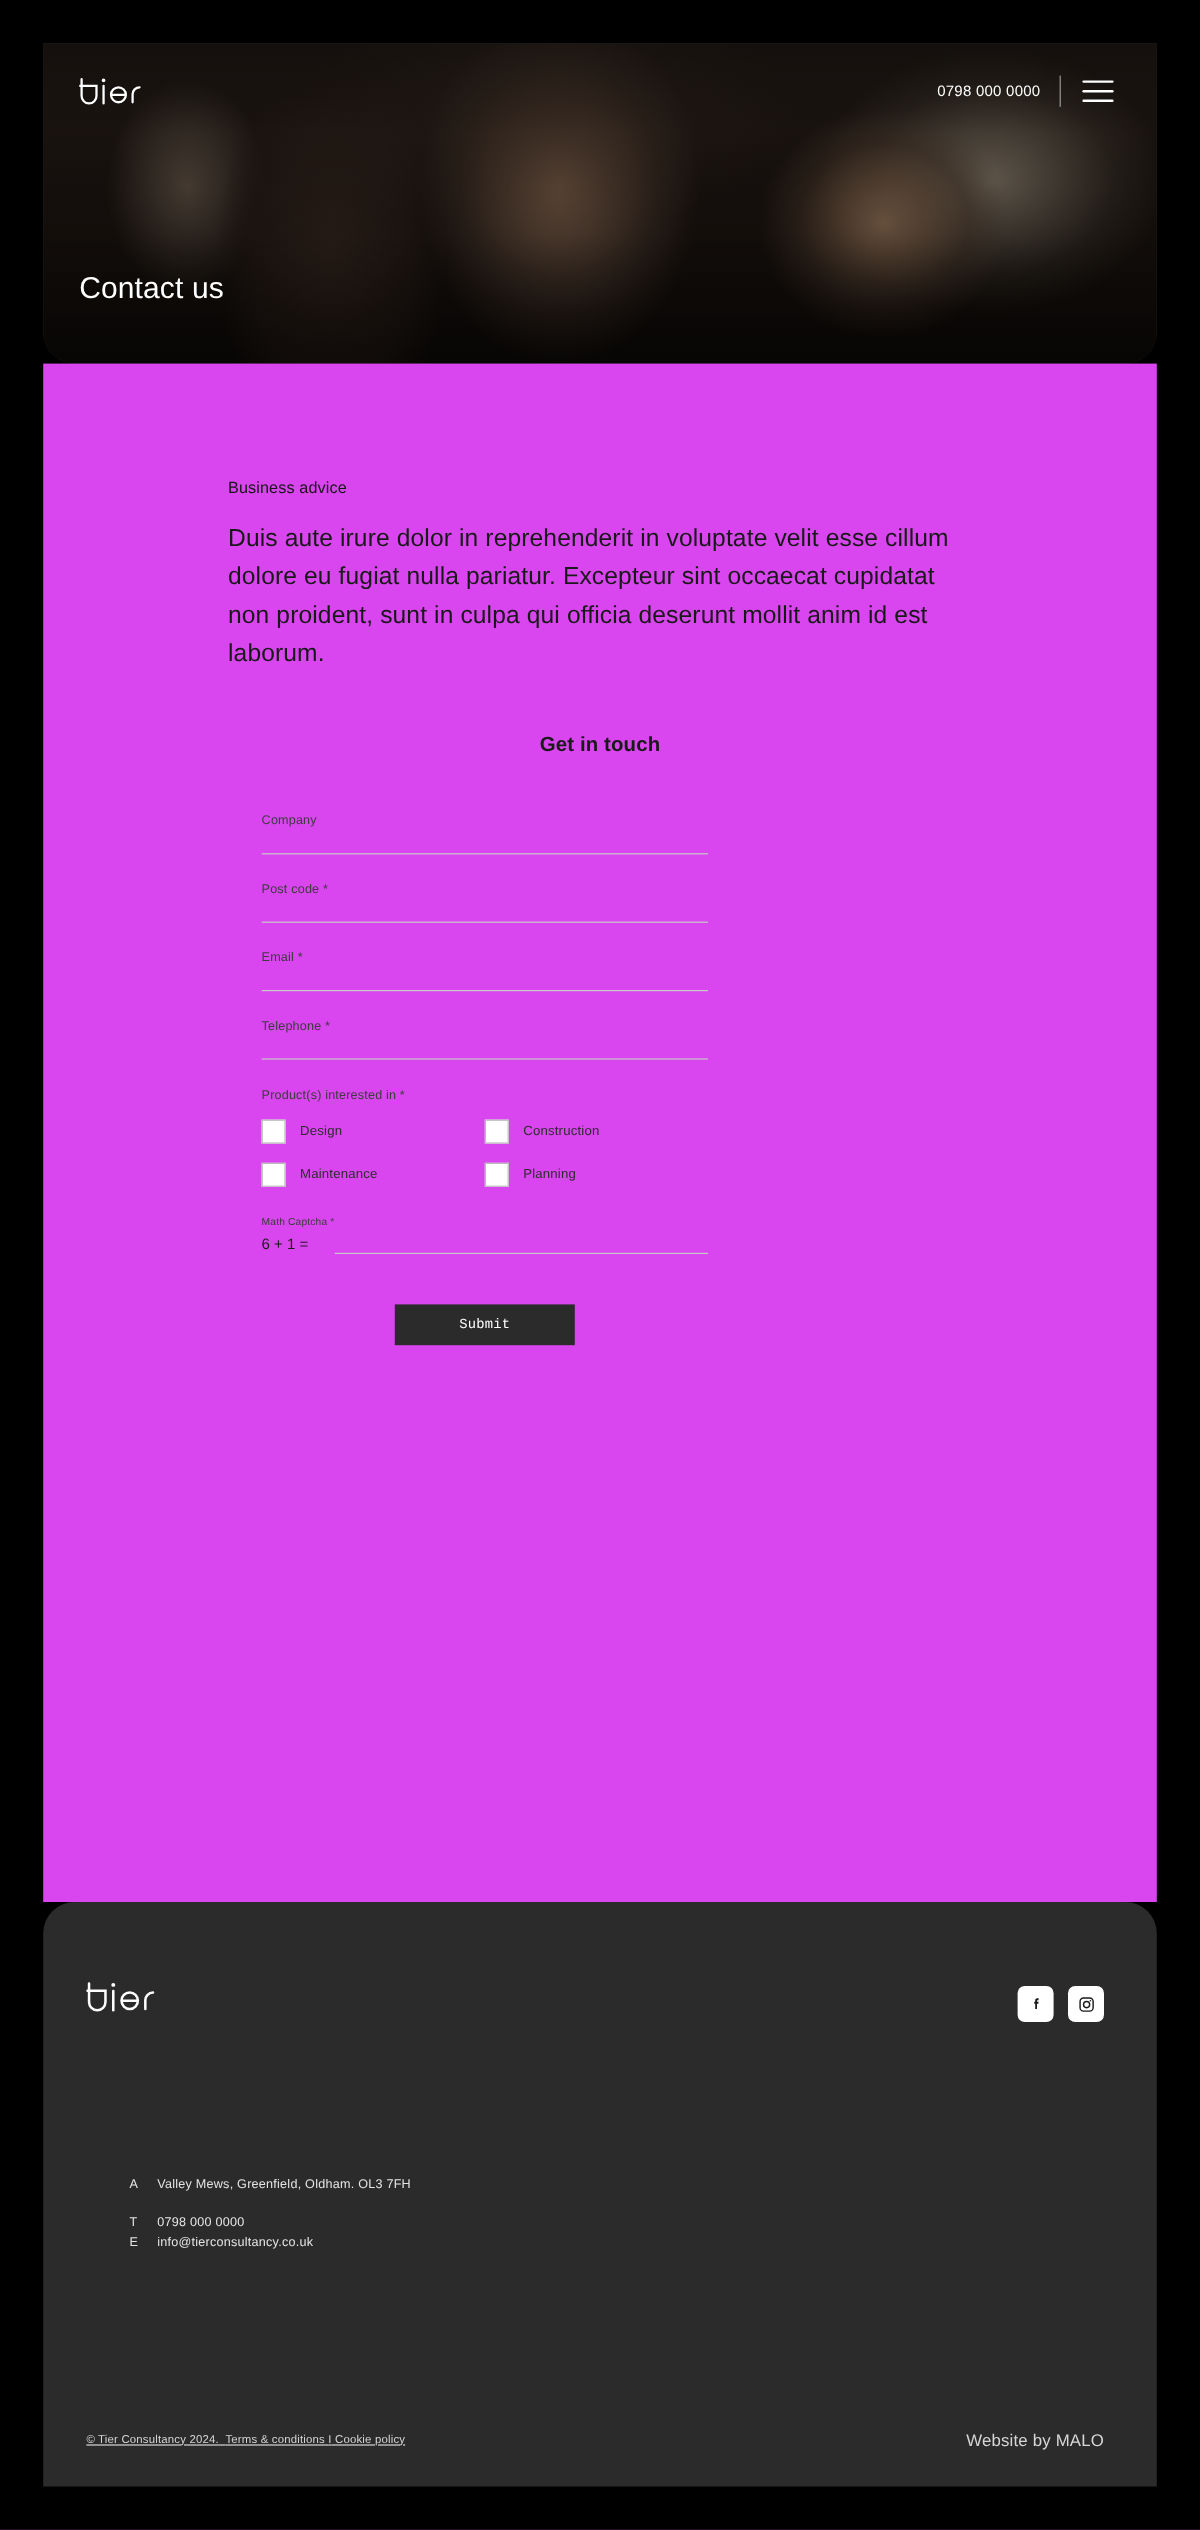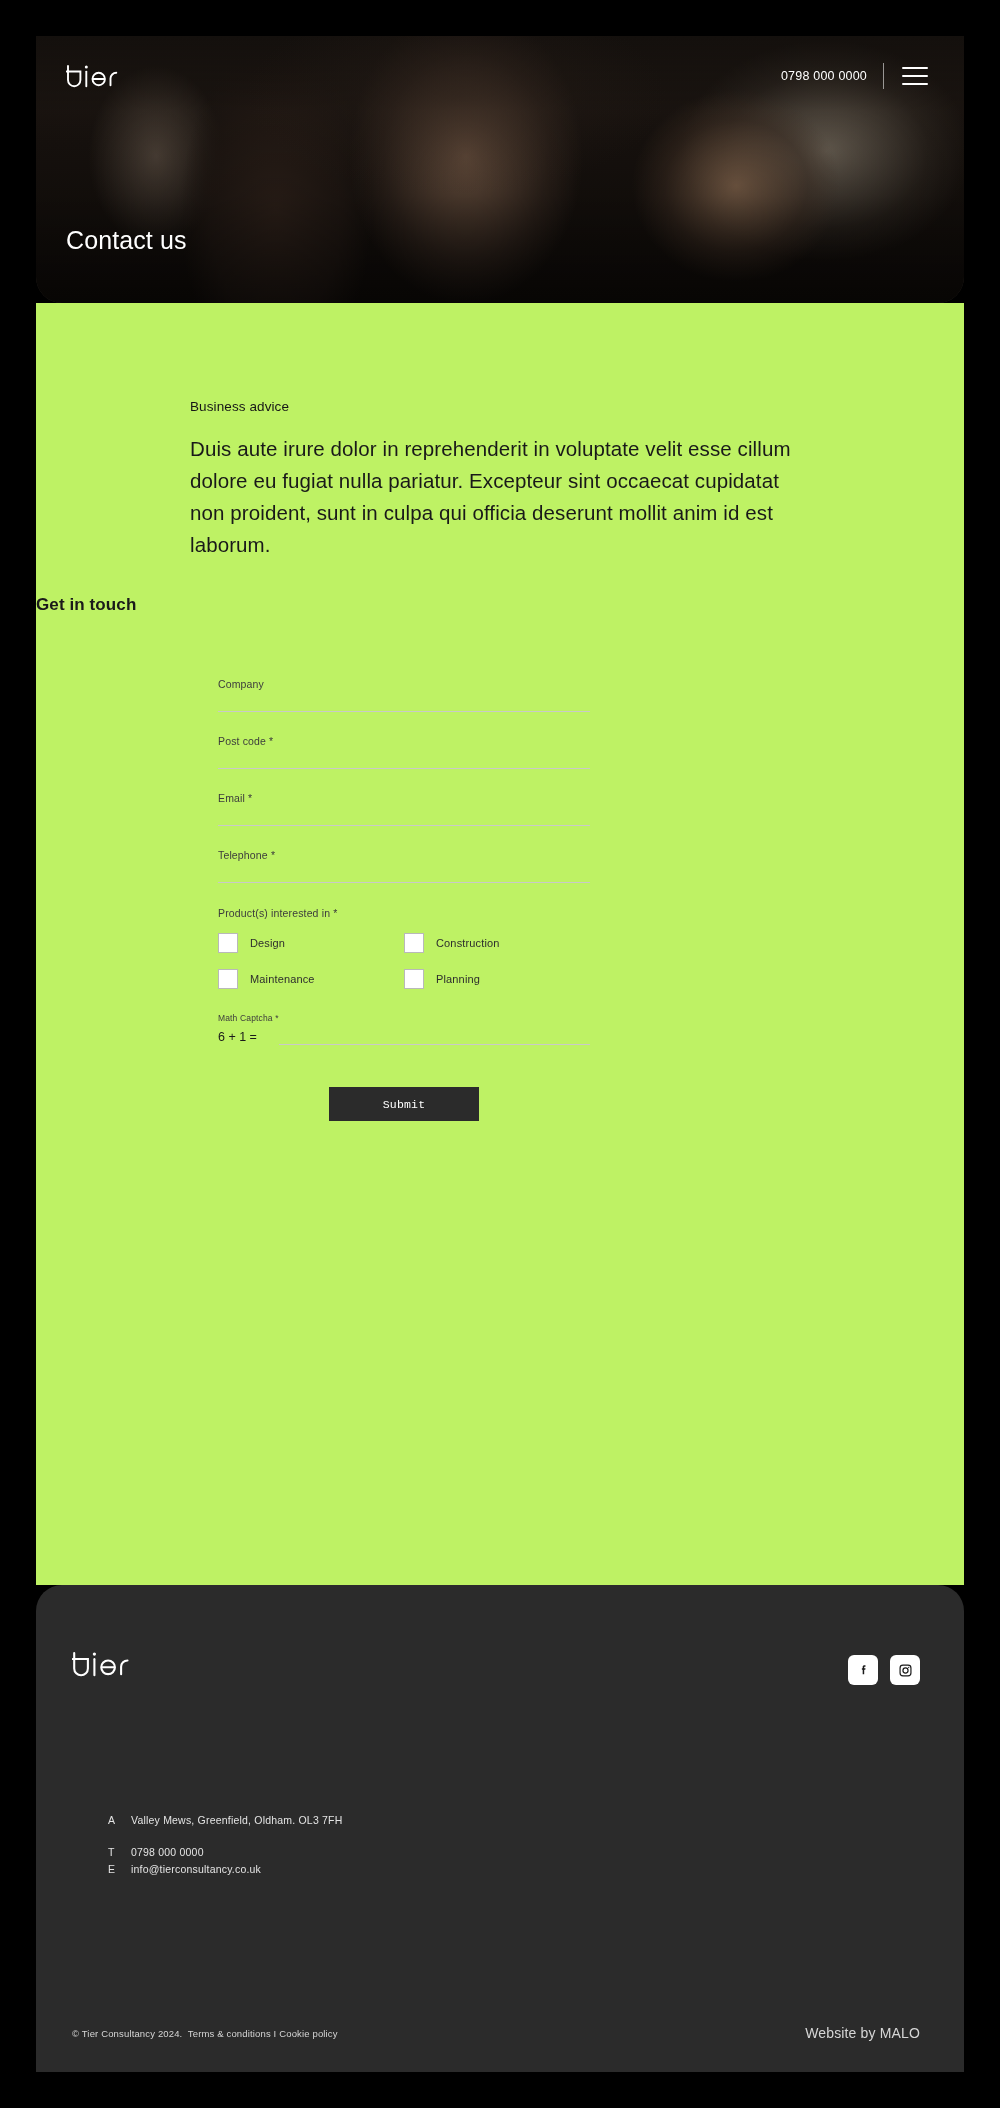--- a/index.html
+++ b/index.html
@@ -115,21 +115,21 @@
     z-index: 4;
   }
 
   
   .content {
     position: absolute;
     left: 36px;
     top: 303px;
     width: 928px;
     height: 1282px;
-    background: #bef264;
+    background: #d946ef;
   }
 
   .eyebrow {
     position: absolute;
     left: 154px;
     top: 96px;
     font-size: 13.5px;
     color: #161616;
     letter-spacing: 0.1px;
   }
@@ -141,23 +141,23 @@
     width: 620px;
     font-size: 20.5px;
     line-height: 32px;
     color: #191919;
     letter-spacing: 0.1px;
   }
 
   .form-heading {
     position: absolute;
     left: 0;
-    top: 292px;
-    width: 100%;
-    text-align: left;
+    top: 308px;
+    width: 100%;
+    text-align: center;
     font-size: 17px;
     color: #1a1a1a;
     letter-spacing: 0.1px;
   }
 
   .form {
     position: absolute;
     left: 182px;
     top: 352px;
     width: 372px;
@@ -364,20 +364,21 @@
     height: 78px;
     padding: 0 44px 0 36px;
     display: flex;
     align-items: center;
     justify-content: space-between;
   }
   .copyright {
     font-size: 9.5px;
     color: #d6d6d6;
     letter-spacing: 0.15px;
+    text-decoration: underline;
   }
   .copyright a {
     color: #d6d6d6;
     text-decoration: none;
   }
   .credit {
     font-size: 14px;
     color: #d6d6d6;
     letter-spacing: 0.15px;
     text-decoration: none;

